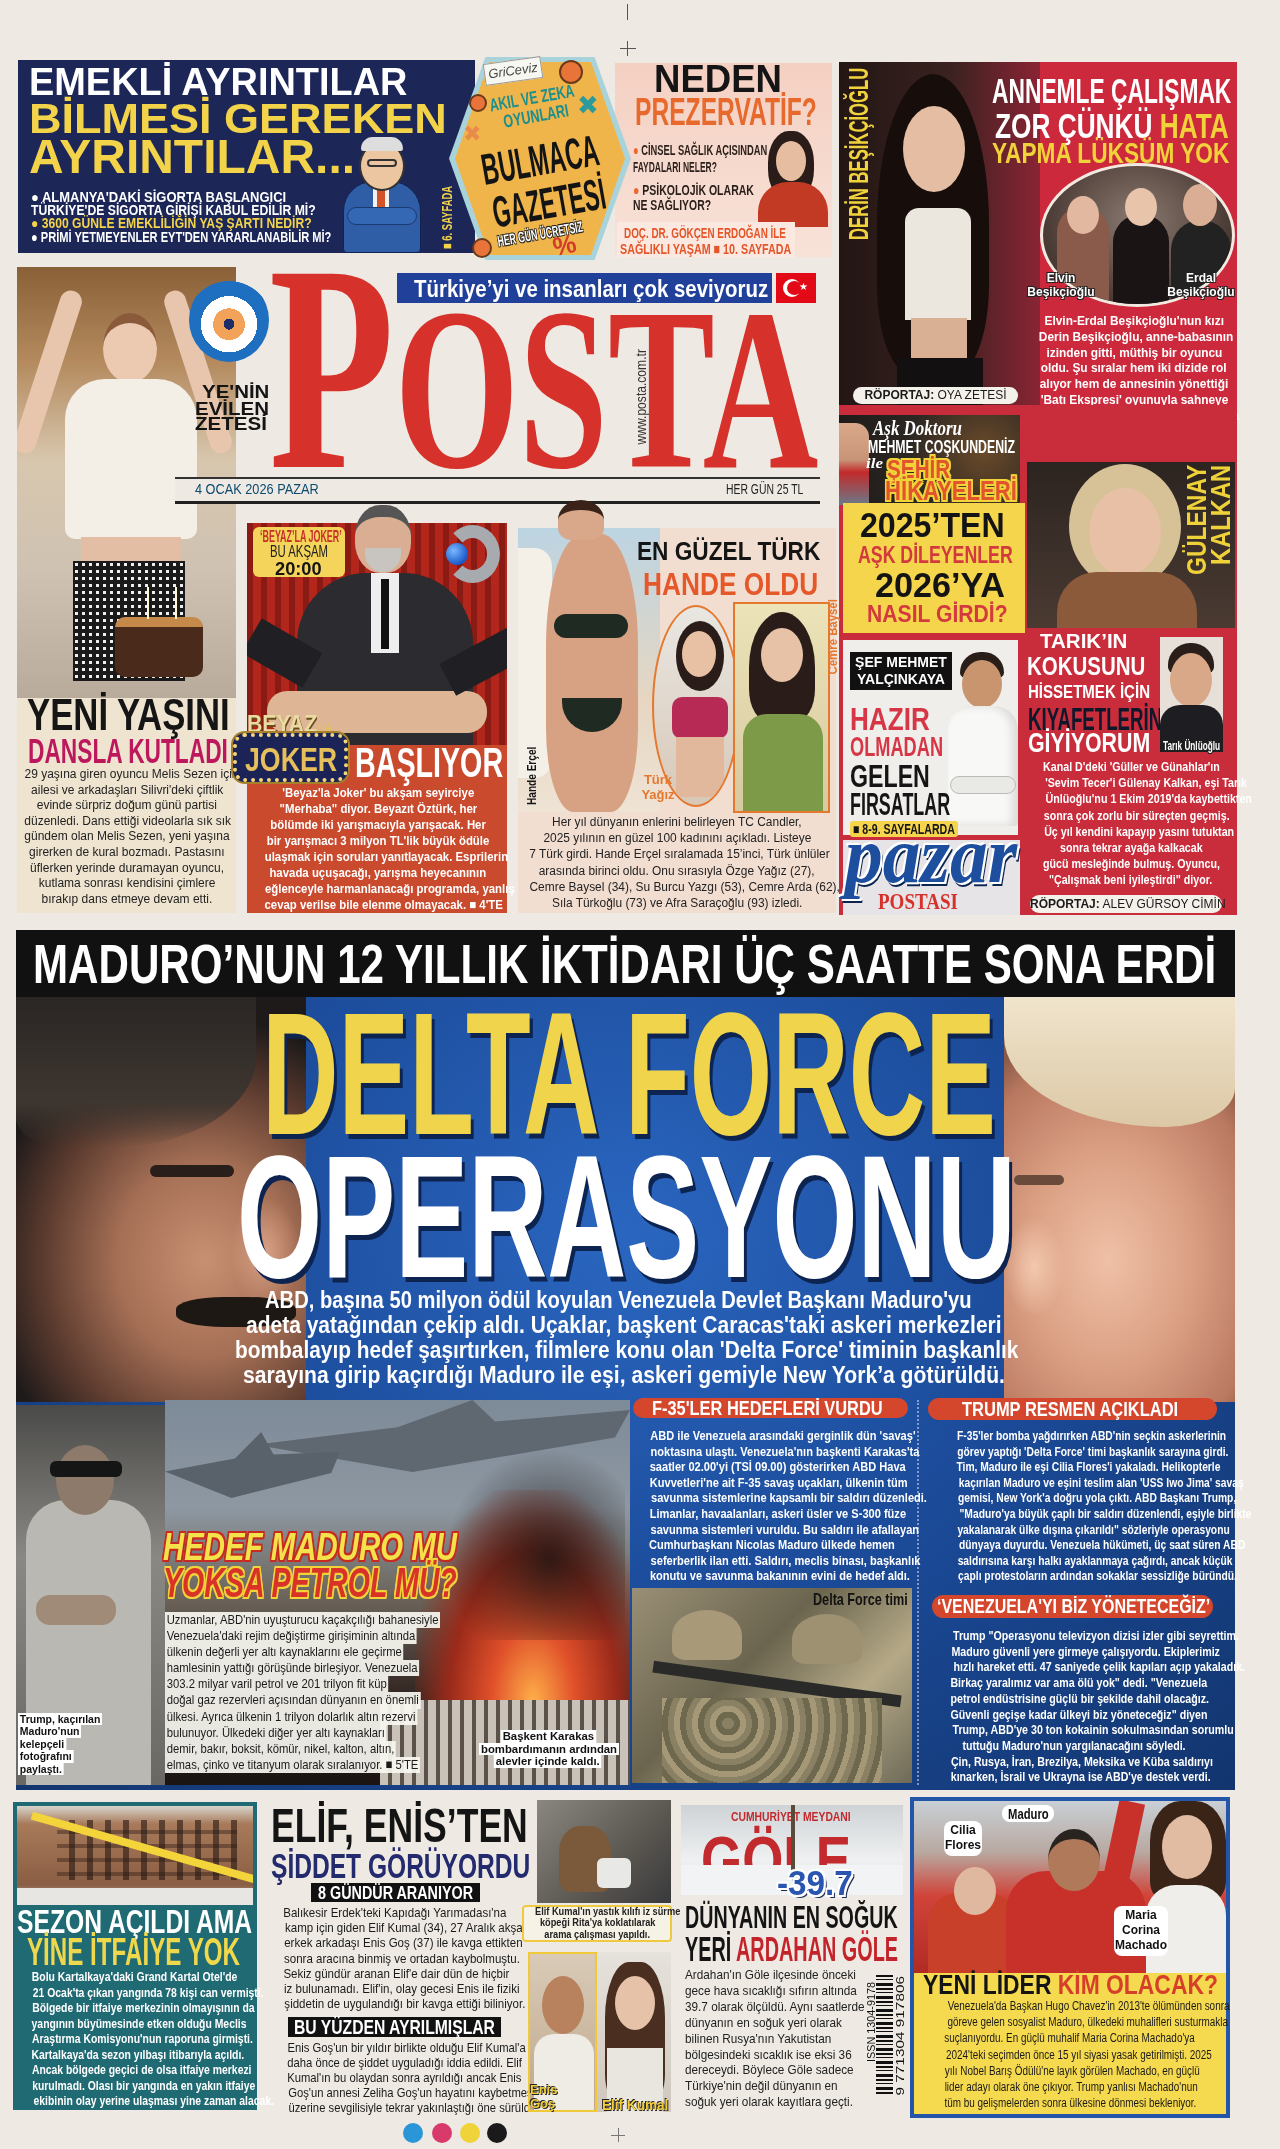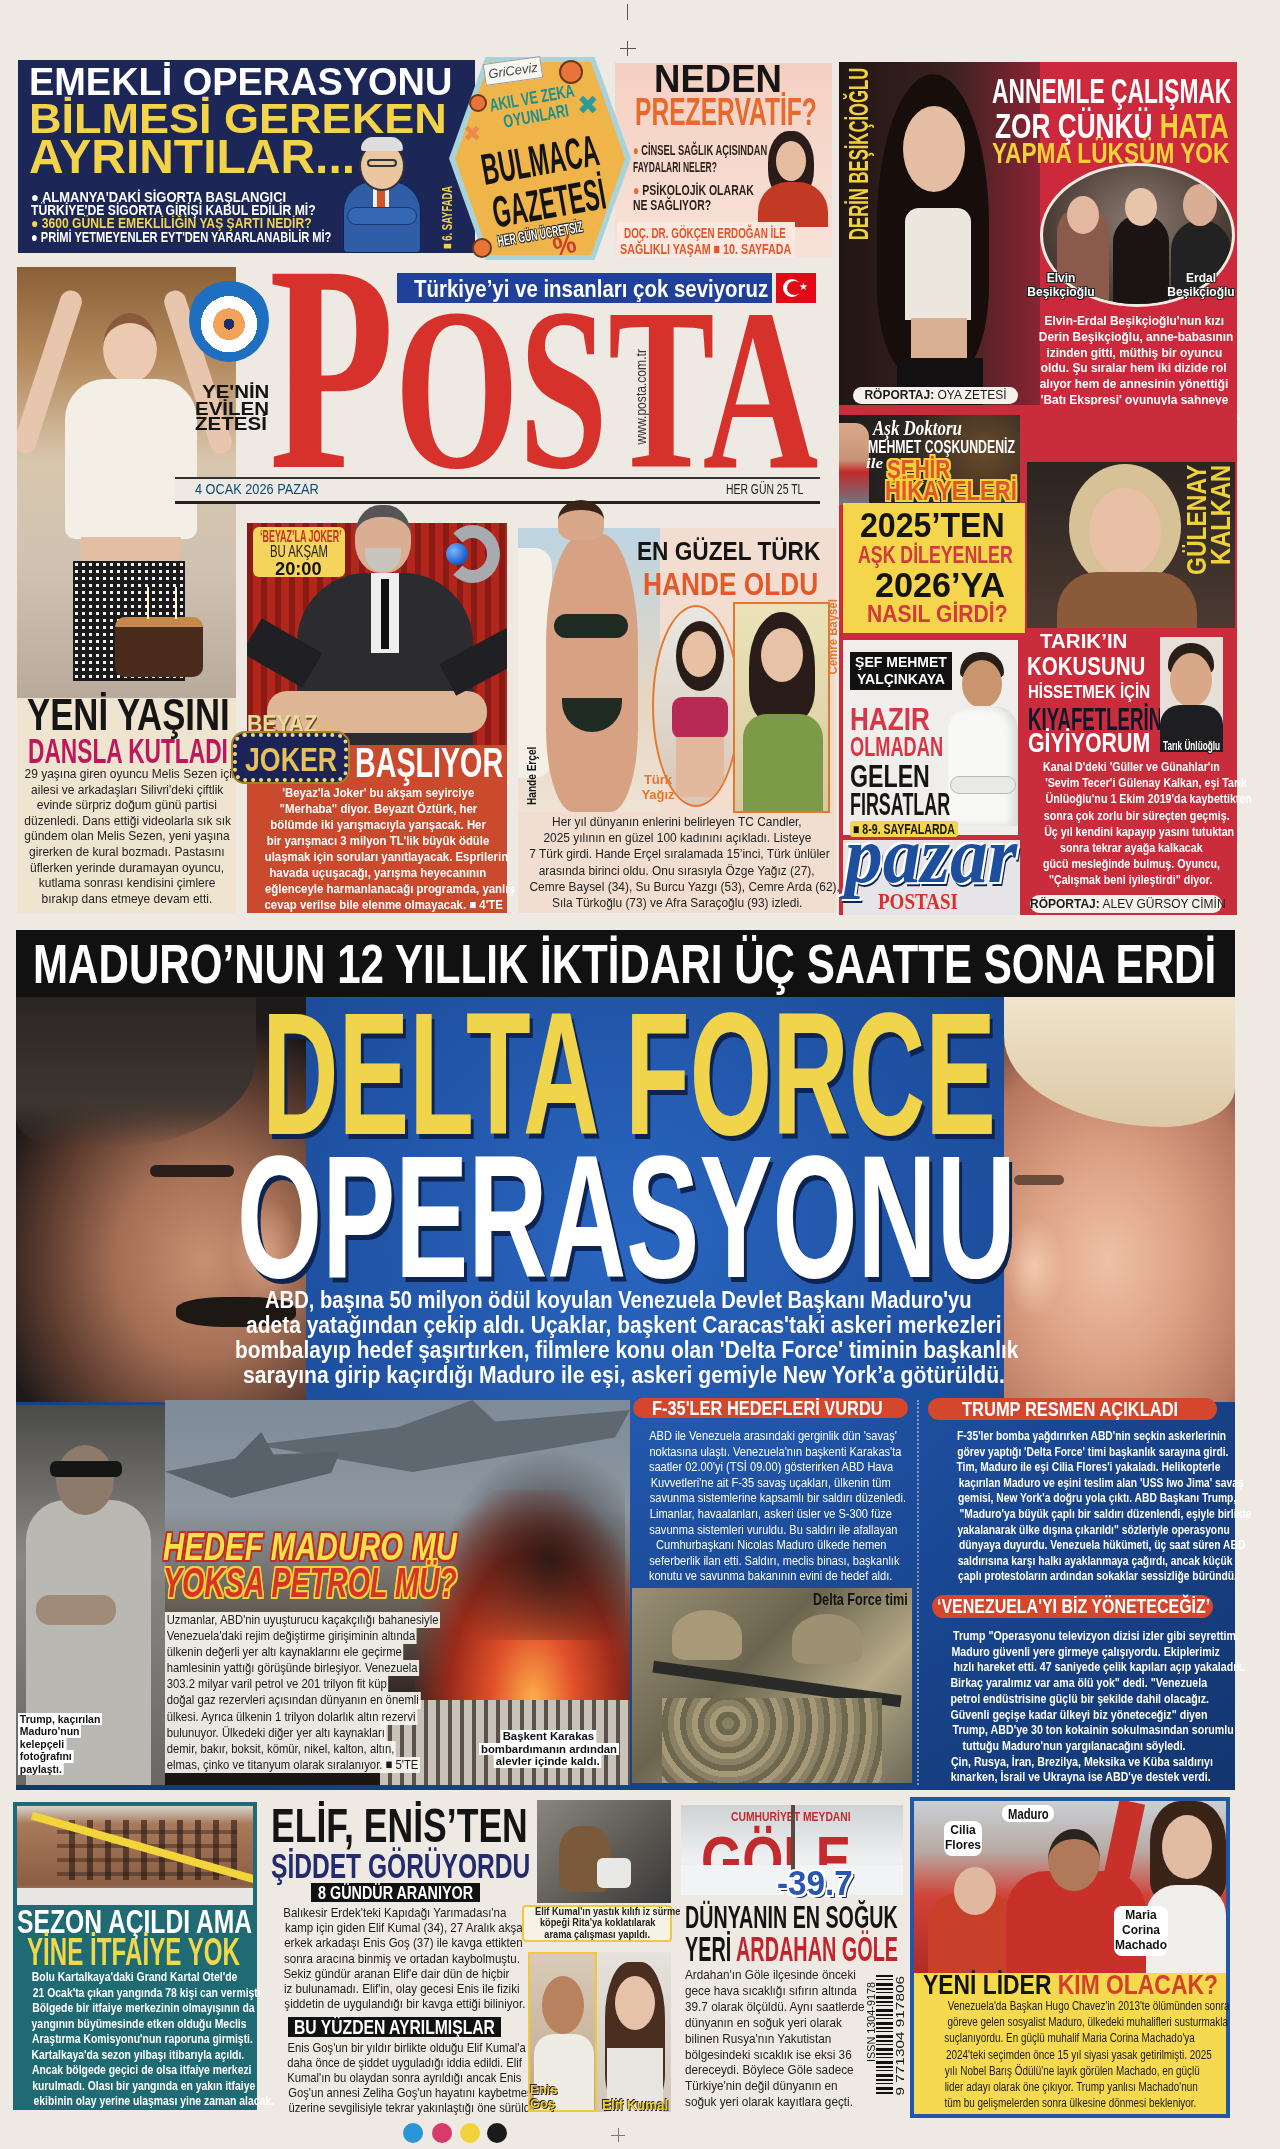--- a/index.html
+++ b/index.html
@@ -49,21 +49,21 @@
 <div class="fit" style="left:635px;top:93px;width:182px;height:38px;font-size:38px;color:#e8692c"><span class="fi" style="transform: scaleX(0.647687);">PREZERVATİF?</span></div>
 <div class="fit" style="left:633px;top:143px;width:134px;height:14px;font-size:14px;color:#2a1e1a"><span class="fi bulo" style="transform: scaleX(0.666667);">CİNSEL SAĞLIK AÇISINDAN</span></div>
 <div class="fit" style="left:633px;top:160px;width:84px;height:14px;font-size:14px;color:#2a1e1a"><span class="fi" style="transform: scaleX(0.604317);">FAYDALARI NELER?</span></div>
 <div class="fit" style="left:633px;top:183px;width:121px;height:14px;font-size:14px;color:#2a1e1a"><span class="fi bulo" style="transform: scaleX(0.751553);">PSİKOLOJİK OLARAK</span></div>
 <div class="fit" style="left:633px;top:198px;width:78px;height:14px;font-size:14px;color:#2a1e1a"><span class="fi" style="transform: scaleX(0.742857);">NE SAĞLIYOR?</span></div>
 <div class="sh" style="left:617px;top:222px;width:178px;height:35px;background:#fbe8e0"></div>
 <div class="fit" style="left:624px;top:225px;width:162px;height:15px;font-size:15px;color:#e4562a"><span class="fi" style="transform: scaleX(0.658537);">DOÇ. DR. GÖKÇEN ERDOĞAN İLE</span></div>
 <div class="fit" style="left:620px;top:241px;width:171px;height:15px;font-size:15px;color:#e4562a"><span class="fi" style="transform: scaleX(0.715481);">SAĞLIKLI YAŞAM ■ 10. SAYFADA</span></div>
 
 <div class="sh" style="left:18px;top:60px;width:457px;height:193px;background:#1c2757"></div>
-<div class="fit" style="left:29px;top:63px;width:410px;height:38px;font-size:38px;color:#ffffff"><span class="fi" style="transform: scaleX(0.997567);">EMEKLİ OPERASYONU</span></div>
+<div class="fit" style="left:29px;top:63px;width:410px;height:38px;font-size:38px;color:#ffffff"><span class="fi" style="transform: scaleX(0.997567);">EMEKLİ AYRINTILAR</span></div>
 <div class="fit" style="left:29px;top:98px;width:418px;height:42px;font-size:42px;color:#f3d34a"><span class="fi" style="transform: scaleX(1.07179);">BİLMESİ GEREKEN</span></div>
 <div class="fit" style="left:29px;top:132px;width:326px;height:49px;font-size:49px;color:#f3d34a"><span class="fi" style="transform: scaleX(0.978979);">AYRINTILAR...</span></div>
 <div class="fit" style="left:31px;top:190px;width:255px;height:14px;font-size:14px;color:#ffffff"><span class="fi bul" style="transform: scaleX(0.927273);">ALMANYA'DAKİ SİGORTA BAŞLANGICI</span></div>
 <div class="fit" style="left:31px;top:203px;width:285px;height:14px;font-size:14px;color:#ffffff"><span class="fi" style="transform: scaleX(0.87156);">TÜRKİYE'DE SİGORTA GİRİŞİ KABUL EDİLİR Mİ?</span></div>
 <div class="fit" style="left:31px;top:216px;width:281px;height:14px;font-size:14px;color:#f3d34a"><span class="fi bul" style="transform: scaleX(0.867284);">3600 GÜNLE EMEKLİLİĞİN YAŞ ŞARTI NEDİR?</span></div>
 <div class="fit" style="left:31px;top:230px;width:300px;height:14px;font-size:14px;color:#ffffff"><span class="fi bul" style="transform: scaleX(0.791557);">PRİMİ YETMEYENLER EYT'DEN YARARLANABİLİR Mİ?</span></div>
 <div class="sh" style="left:339px;top:137px;width:86px;height:116px">
   <div class="sh" style="left:4px;top:44px;width:78px;height:72px;background:#2f5da6;border-radius:30px 30px 4px 4px;border:1px solid #0f2450"></div>
   <div class="sh" style="left:34px;top:44px;width:16px;height:40px;background:#f2f2f2"></div>
   <div class="sh" style="left:38px;top:48px;width:8px;height:36px;background:#d2552a"></div>
@@ -367,21 +367,21 @@
       <div class="ln"><span style="transform: scaleX(0.913043);">paylaştı.</span></div>
     </div>
 <div class="lines c hlw" style="left:478px;top:1730px;width:140px;font-size:11.5px;line-height:12.5px;font-weight:700;color:#111">
       <div class="ln"><span style="transform: scaleX(0.985915);">Başkent Karakas</span></div>
       <div class="ln"><span style="transform: scaleX(0.985915);">bombardımanın ardından</span></div>
       <div class="ln"><span style="transform: scaleX(0.985915);">alevler içinde kaldı.</span></div>
     </div>
 
 <div class="pill" style="left:633px;top:1398px;width:275px;height:20px"></div>
 <div class="fit" style="left:652px;top:1397px;width:231px;height:21px;font-size:21px;color:#fff"><span class="fi" style="transform: scaleX(0.780405);">F-35'LER HEDEFLERİ VURDU</span></div>
-<div class="lines c" style="left:633px;top:1429px;width:276px;font-size:12.5px;line-height:15.6px;font-weight:400;color:#fff">
+<div class="lines c" style="left:633px;top:1429px;width:276px;font-size:12.5px;line-height:15.6px;font-weight:700;color:#fff">
       <div class="ln"><span style="transform: scaleX(0.884615);">ABD ile Venezuela arasındaki gerginlik dün 'savaş'</span></div>
       <div class="ln"><span style="transform: scaleX(0.884615);">noktasına ulaştı. Venezuela'nın başkenti Karakas'ta</span></div>
       <div class="ln"><span style="transform: scaleX(0.884615);">saatler 02.00'yi (TSİ 09.00) gösterirken ABD Hava</span></div>
       <div class="ln"><span style="transform: scaleX(0.884615);">Kuvvetleri'ne ait F-35 savaş uçakları, ülkenin tüm</span></div>
       <div class="ln"><span style="transform: scaleX(0.884615);">savunma sistemlerine kapsamlı bir saldırı düzenledi.</span></div>
       <div class="ln"><span style="transform: scaleX(0.884615);">Limanlar, havaalanları, askeri üsler ve S-300 füze</span></div>
       <div class="ln"><span style="transform: scaleX(0.884615);">savunma sistemleri vuruldu. Bu saldırı ile afallayan</span></div>
       <div class="ln"><span style="transform: scaleX(0.884615);">Cumhurbaşkanı Nicolas Maduro ülkede hemen</span></div>
       <div class="ln"><span style="transform: scaleX(0.884615);">seferberlik ilan etti. Saldırı, meclis binası, başkanlık</span></div>
       <div class="ln"><span style="transform: scaleX(0.884615);">konutu ve savunma bakanının evini de hedef aldı.</span></div>

